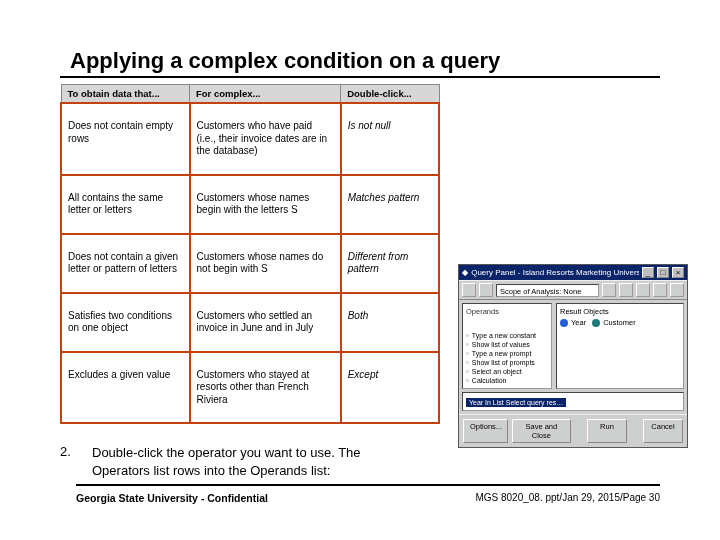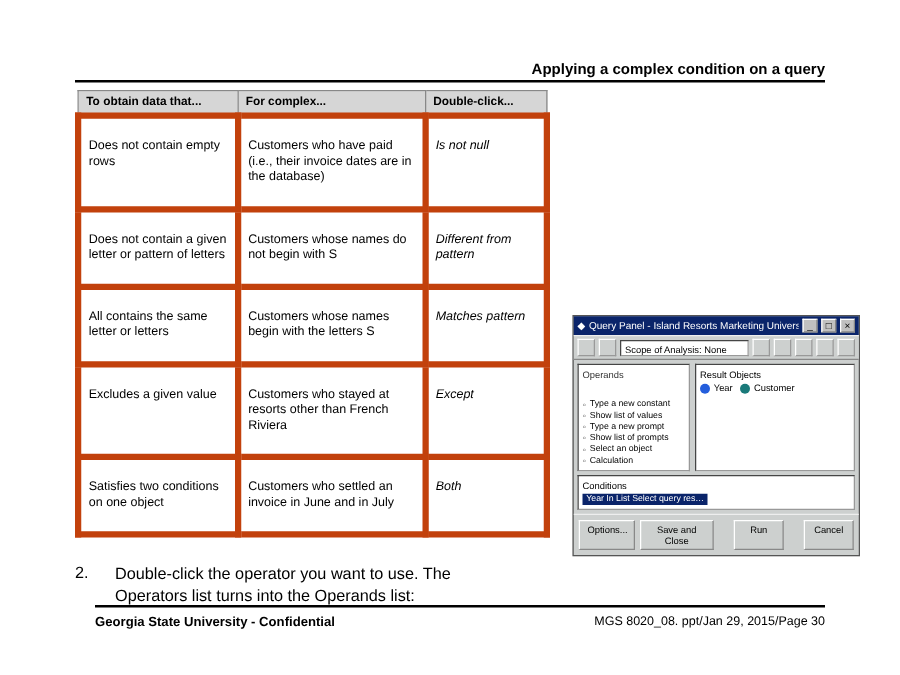--- a/index.html
+++ b/index.html
@@ -9,25 +9,24 @@
     height: 540px;
     font-family: Arial, Helvetica, sans-serif;
     background: #fff;
     color: #000;
     position: relative;
   }
   .slide {
     padding: 48px 60px 40px 60px;
   }
   .title {
-    font-size: 12px;
+    font-size: 22px;
     font-weight: bold;
     margin-bottom: 2px;
     padding-left: 10px;
-    text-align: right;
   }
   hr.top {
     border: none;
     border-top: 2px solid #000;
     margin: 0 0 6px 0;
   }
   .content-row {
     display: flex;
     align-items: flex-start;
     gap: 18px;
@@ -44,21 +43,21 @@
   table.cond th {
     background: #d6d6d6;
     text-align: left;
     font-weight: bold;
     padding: 3px 6px;
     border: 1px solid #888;
     font-size: 9.5px;
   }
   table.cond td {
     padding: 16px 6px;
-    border: 5px solid #c2410c;
+    border: 2px solid #c2410c;
     vertical-align: top;
     line-height: 1.25;
   }
   table.cond td.op { font-style: italic; }
   table.cond col.c1 { width: 34%; }
   table.cond col.c2 { width: 40%; }
   table.cond col.c3 { width: 26%; }
 
   .step {
     display: flex;
@@ -206,45 +205,45 @@
             <th>Double-click...</th>
           </tr>
         </thead>
         <tbody>
           <tr>
             <td>Does not contain empty rows</td>
             <td>Customers who have paid (i.e., their invoice dates are in the database)</td>
             <td class="op">Is not null</td>
           </tr>
           <tr>
+            <td>All contains the same letter or letters</td>
+            <td>Customers whose names begin with the letters S</td>
+            <td class="op">Matches pattern</td>
+          </tr>
+          <tr>
             <td>Does not contain a given letter or pattern of letters</td>
             <td>Customers whose names do not begin with S</td>
             <td class="op">Different from pattern</td>
           </tr>
           <tr>
-            <td>All contains the same letter or letters</td>
-            <td>Customers whose names begin with the letters S</td>
-            <td class="op">Matches pattern</td>
+            <td>Satisfies two conditions on one object</td>
+            <td>Customers who settled an invoice in June and in July</td>
+            <td class="op">Both</td>
           </tr>
           <tr>
             <td>Excludes a given value</td>
             <td>Customers who stayed at resorts other than French Riviera</td>
             <td class="op">Except</td>
           </tr>
-          <tr>
-            <td>Satisfies two conditions on one object</td>
-            <td>Customers who settled an invoice in June and in July</td>
-            <td class="op">Both</td>
-          </tr>
         </tbody>
       </table>
 
       <div class="step">
         <div class="num">2.</div>
-        <div class="txt">Double-click the operator you want to use. The Operators list turns into the Operands list:</div>
+        <div class="txt">Double-click the operator you want to use. The Operators list rows into the Operands list:</div>
       </div>
     </div>
 
     <div class="right-col">
       <div class="qp">
         <div class="titlebar">
           <span>◆</span>
           <span class="tt">Query Panel - Island Resorts Marketing Universe</span>
           <span class="winbtn">_</span>
           <span class="winbtn">□</span>
@@ -280,21 +279,20 @@
                 <span>Year</span>
               </div>
               <div class="chip">
                 <span class="g teal"></span>
                 <span>Customer</span>
               </div>
             </div>
           </div>
         </div>
         <div class="cond-area">
-          <div class="hdr">Conditions</div>
           <span class="sel">Year In List   Select query res…</span>
         </div>
         <div class="btnbar">
           <div class="btn95">Options...</div>
           <div style="display:flex;gap:16px">
             <div class="btn95">Save and Close</div>
             <div class="btn95">Run</div>
             <div class="btn95">Cancel</div>
           </div>
         </div>

